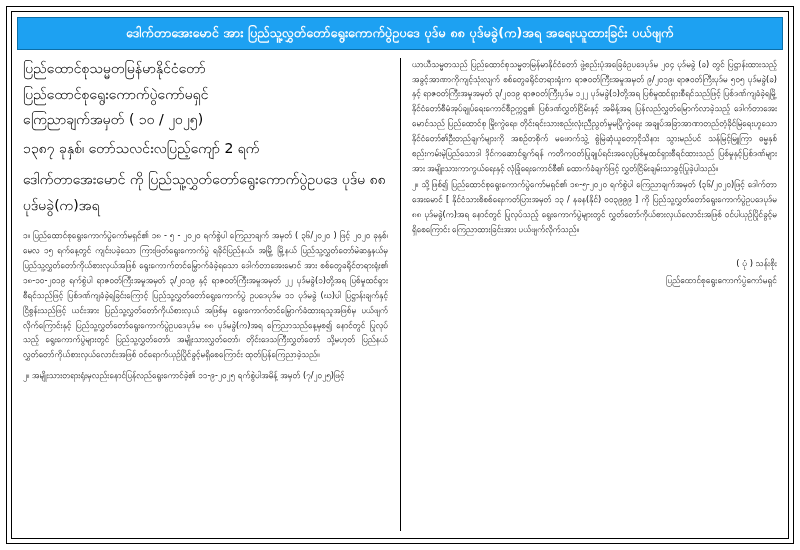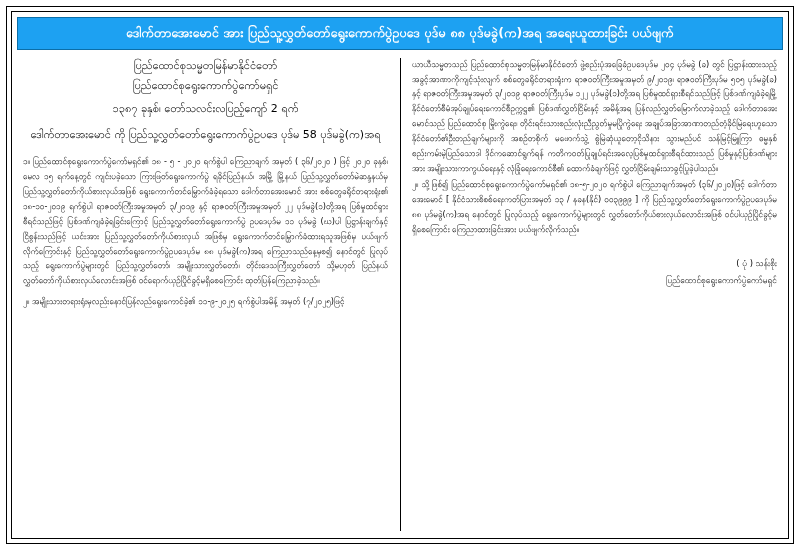--- a/index.html
+++ b/index.html
@@ -61,22 +61,21 @@
   .col.right { padding-left: 12px; padding-right: 6px; }
   .divider {
     position: absolute;
     left: 50%;
     top: 2px;
     bottom: 2px;
     width: 1px;
     background: #000;
   }
   .center-block {
-    text-align: center;
-    font-size: 11px;
+    font-size: 14px;
     line-height: 1.85;
     color: #000;
   }
   .center-block .line { display: block; }
   .spacer-sm { height: 5px; }
   .spacer-xs { height: 3px; }
   .para {
     font-size: 8.2px;
     line-height: 1.82;
     color: #000;
@@ -111,24 +110,25 @@
 
       <div class="banner">ဒေါက်တာအေးမောင် အား ပြည်သူ့လွှတ်တော်ရွေးကောက်ပွဲဥပဒေ ပုဒ်မ ၈၈ ပုဒ်မခွဲ(က)အရ အရေးယူထားခြင်း ပယ်ဖျက်</div>
 
       <div class="body-area">
         <div class="divider"></div>
 
         <div class="col left">
           <div class="center-block">
             <span class="line">ပြည်ထောင်စုသမ္မတမြန်မာနိုင်ငံတော်</span>
             <span class="line">ပြည်ထောင်စုရွေးကောက်ပွဲကော်မရှင်</span>
+            <span class="line">ကြေညာချက်အမှတ် ( ၁၀ / ၂၀၂၅)</span>
             <div class="spacer-xs"></div>
             <span class="line">၁၃၈၇ ခုနှစ်၊ တော်သလင်းလပြည့်ကျော် 2 ရက်</span>
             <div class="spacer-sm"></div>
-            <span class="line">ဒေါက်တာအေးမောင် ကို ပြည်သူ့လွှတ်တော်ရွေးကောက်ပွဲဥပဒေ ပုဒ်မ 58 ပုဒ်မခွဲ(က)အရ</span>
+            <span class="line">ဒေါက်တာအေးမောင် ကို ပြည်သူ့လွှတ်တော်ရွေးကောက်ပွဲဥပဒေ ပုဒ်မ ၈၈ ပုဒ်မခွဲ(က)အရ</span>
           </div>
 
           <div class="para first">၁။     ပြည်ထောင်စုရွေးကောက်ပွဲကော်မရှင်၏ ၁၈ - ၅ - ၂၀၂၀ ရက်စွဲပါ ကြေညာချက် အမှတ် ( ၃၆/၂၀၂၀ ) ဖြင့် ၂၀၂၀ ခုနှစ်၊ မေလ ၁၅ ရက်နေ့တွင် ကျင်းပခဲ့သော ကြားဖြတ်ရွေးကောက်ပွဲ ရခိုင်ပြည်နယ်၊ အမြို့ မြို့နယ် ပြည်သူ့လွှတ်တော်မဲဆန္ဒနယ်မှ ပြည်သူ့လွှတ်တော်ကိုယ်စားလှယ်အဖြစ် ရွေးကောက်တင်မြှောက်ခံခဲ့ရသော ဒေါက်တာအေးမောင် အား စစ်တွေခရိုင်တရားရုံး၏ ၁၈-၁၀-၂၀၁၉ ရက်စွဲပါ ရာဇဝတ်ကြီးအမှုအမှတ် ၃/၂၀၁၉ နှင့် ရာဇဝတ်ကြီးအမှုအမှတ် ၂၂ ပုဒ်မခွဲ(၁)တို့အရ ပြစ်မှုထင်ရှားစီရင်သည်ဖြင့် ပြစ်ဒဏ်ကျခံခဲ့ရခြင်းကြောင့် ပြည်သူ့လွှတ်တော်ရွေးကောက်ပွဲ ဥပဒေပုဒ်မ ၁၁ ပုဒ်မခွဲ (ဃ)ပါ ပြဋ္ဌာန်းချက်နှင့်ငြိစွန်းသည်ဖြင့် ယင်းအား ပြည်သူ့လွှတ်တော်ကိုယ်စားလှယ် အဖြစ်မှ ရွေးကောက်တင်မြှောက်ခံထားရသူအဖြစ်မှ ပယ်ဖျက်လိုက်ကြောင်းနှင့် ပြည်သူ့လွှတ်တော်ရွေးကောက်ပွဲဥပဒေပုဒ်မ ၈၈ ပုဒ်မခွဲ(က)အရ ကြေညာသည်နေ့မှစ၍ နောင်တွင် ပြုလုပ်သည့် ရွေးကောက်ပွဲများတွင် ပြည်သူ့လွှတ်တော်၊ အမျိုးသားလွှတ်တော်၊ တိုင်းဒေသကြီးလွှတ်တော် သို့မဟုတ် ပြည်နယ်လွှတ်တော်ကိုယ်စားလှယ်လောင်းအဖြစ် ဝင်ရောက်ယှဉ်ပြိုင်ခွင့်မရှိစေကြောင်း ထုတ်ပြန်ကြေညာခဲ့သည်။</div>
           <div class="bottom-line">၂။     အမျိုးသားတရားရုံးမှလည်းနောင်ပြန်လည်ရွေးကောင်ခဲ့၏ ၁၁-၉-၂၀၂၅ ရက်စွဲပါအမိန့် အမှတ် (၇/၂၀၂၅)ဖြင့်</div>
         </div>
 
         <div class="col right">
           <div class="para">ယာယီသမ္မတသည် ပြည်ထောင်စုသမ္မတမြန်မာနိုင်ငံတော် ဖွဲ့စည်းပုံအခြေခံဥပဒေပုဒ်မ ၂၀၄ ပုဒ်မခွဲ (ခ) တွင် ပြဋ္ဌာန်းထားသည့် အခွင့်အာဏာကိုကျင့်သုံးလျက် စစ်တွေခရိုင်တရားရုံးက ရာဇဝတ်ကြီးအမှုအမှတ် ၉/၂၀၁၉၊ ရာဇဝတ်ကြီးပုဒ်မ ၅၀၅ ပုဒ်မခွဲ(ခ) နှင့် ရာဇဝတ်ကြီးအမှုအမှတ် ၃/၂၀၁၉ ရာဇဝတ်ကြီးပုဒ်မ ၁၂၂ ပုဒ်မခွဲ(၁)တို့အရ ပြစ်မှုထင်ရှားစီရင်သည်ဖြင့် ပြစ်ဒဏ်ကျခံခဲ့ရမြို့ နိုင်ငံတော်စီမံအုပ်ချုပ်ရေးကောင်စီဥက္ကဋ္ဌ၏ ပြစ်ဒဏ်လွှတ်ငြိမ်းနှင့် အမိန့်အရ ပြန်လည်လွှတ်မြောက်လာခဲ့သည့် ဒေါက်တာအေးမောင်သည် ပြည်ထောင်စု မြိုးကွဲရေး၊ တိုင်းရင်းသားစည်းလုံးညီညွတ်မှုမပြိုကွဲရေး အချုပ်အခြာအာဏာတည်တံ့ခိုင်မြဲရေးဟူသော နိုင်ငံတော်၏ဦးတည်ချက်များကို အစဉ်တစိုက် မဖောက်သွဲ့ စွဲမြဲဆုံယူတော့ငိုသိနား သွားမည်ပင် သန်မြင့်မြူကြာ ဓမ္မနှစ်စည်းကမ်းမဲ့ပြည်သောဒါ ဒိုင်ကဆောင်ရွက်ရန် ကတိကဝတ်ပြုချုပ်ရင်းအလေ့ပြစ်မှုထင်ရှားစီရင်ထားသည် ပြစ်မှုနှင့်ပြစ်ဒဏ်များအား အမျိုးသားကာကွယ်ရေးနှင့် လုံခြုံရေးကောင်စီ၏ ထောက်ခံချက်ဖြင့် လွှတ်ငြိမ်းချမ်းသာခွင့်ပြုခဲ့ပါသည်။</div>
           <div class="para">၂။     သို့ဖြစ်၍ ပြည်ထောင်စုရွေးကောက်ပွဲကော်မရှင်၏ ၁၈-၅-၂၀၂၀ ရက်စွဲပါ ကြေညာချက်အမှတ် (၃၆/၂၀၂၀)ဖြင့် ဒေါက်တာအေးမောင် [ နိုင်ငံသားစိစစ်ရေးကတ်ပြားအမှတ် ၁၃ / နခန(နိုင်) ၀၀၃၉၉၉ ] ကို ပြည်သူ့လွှတ်တော်ရွေးကောက်ပွဲဥပဒေပုဒ်မ ၈၈ ပုဒ်မခွဲ(က)အရ နောင်တွင် ပြုလုပ်သည့် ရွေးကောက်ပွဲများတွင် လွှတ်တော်ကိုယ်စားလှယ်လောင်းအဖြစ် ဝင်ပါယှဉ်ပြိုင်ခွင့်မရှိစေကြောင်း ကြေညာထားခြင်းအား ပယ်ဖျက်လိုက်သည်။</div>
 

